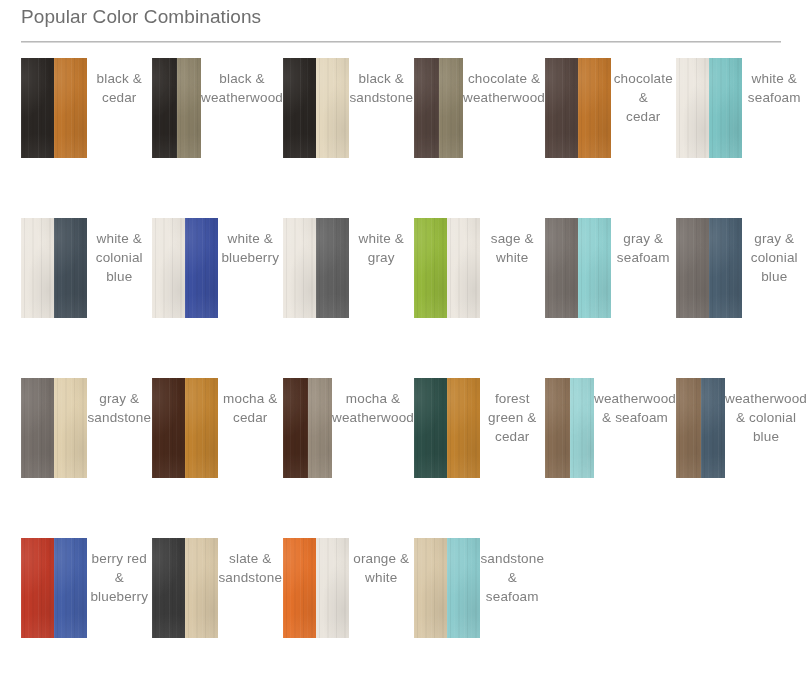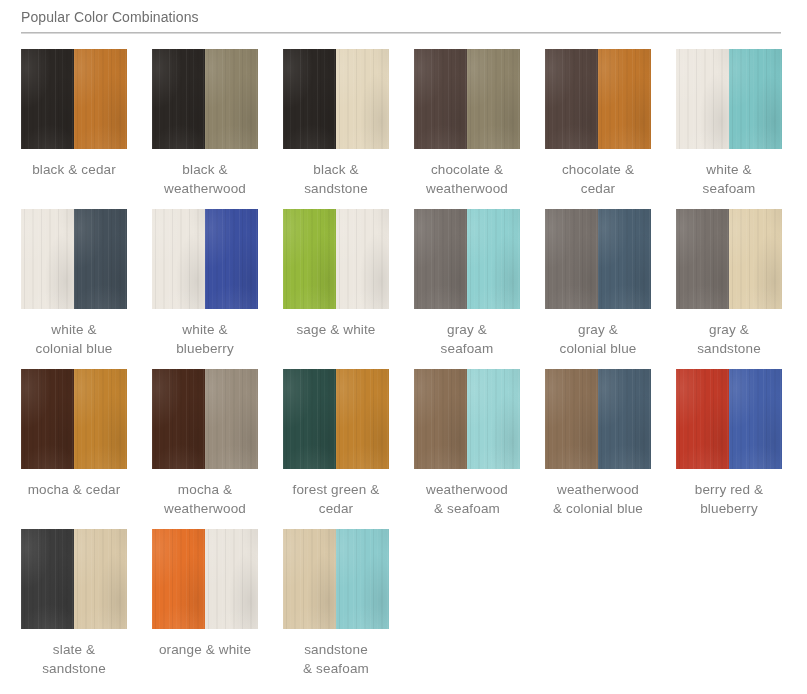--- a/index.html
+++ b/index.html
@@ -15,26 +15,26 @@
     overflow: hidden;
     font-family: "Liberation Sans", sans-serif;
     -webkit-font-smoothing: antialiased;
   }
 
   
   .header {
     padding: 6px 21px 0 21px;
   }
   .page-title {
-    font-size: 14px;
+    font-size: 19px;
     font-weight: 400;
     color: #6e6e6e;
     letter-spacing: 0.1px;
     margin: 0;
-    padding: 0 0 4px 0;
+    padding: 0 0 13px 0;
     line-height: 22px;
     white-space: nowrap;
   }
   .title-divider {
     height: 2px;
     width: 760px;
     background: linear-gradient(to bottom, #b9b9b9 0%, #b9b9b9 50%, #d8d8d8 50%, #d8d8d8 100%);
     margin: 0 0 0 0;
   }
 
@@ -43,21 +43,21 @@
     display: grid;
     grid-template-columns: repeat(6, 131px);
     grid-auto-rows: 160px;
     padding: 15px 0 0 21px;
     column-gap: 0;
     row-gap: 0;
   }
   .combo-cell {
     width: 131px;
     display: flex;
-    flex-direction: column;
+    flex-direction: row;
     align-items: flex-start;
   }
 
   
   .swatch {
     width: 106px;
     height: 100px;
     display: flex;
     position: relative;
     overflow: hidden;
@@ -185,20 +185,27 @@
     <div class="combo-cell">
       <div class="swatch">
         <div class="swatch-half" style="background: rgb(236, 231, 223);"></div>
         <div class="swatch-half" style="background: rgb(60, 80, 160);"></div>
       </div>
       <div class="combo-label">white &amp;
 blueberry</div>
     </div>
     <div class="combo-cell">
       <div class="swatch">
+        <div class="swatch-half" style="background: rgb(236, 231, 223);"></div>
+        <div class="swatch-half" style="background: rgb(99, 99, 99);"></div>
+      </div>
+      <div class="combo-label">white &amp; gray</div>
+    </div>
+    <div class="combo-cell">
+      <div class="swatch">
         <div class="swatch-half" style="background: rgb(149, 184, 60);"></div>
         <div class="swatch-half" style="background: rgb(236, 231, 223);"></div>
       </div>
       <div class="combo-label">sage &amp; white</div>
     </div>
     <div class="combo-cell">
       <div class="swatch">
         <div class="swatch-half" style="background: rgb(119, 112, 107);"></div>
         <div class="swatch-half" style="background: rgb(143, 208, 208);"></div>
       </div>

